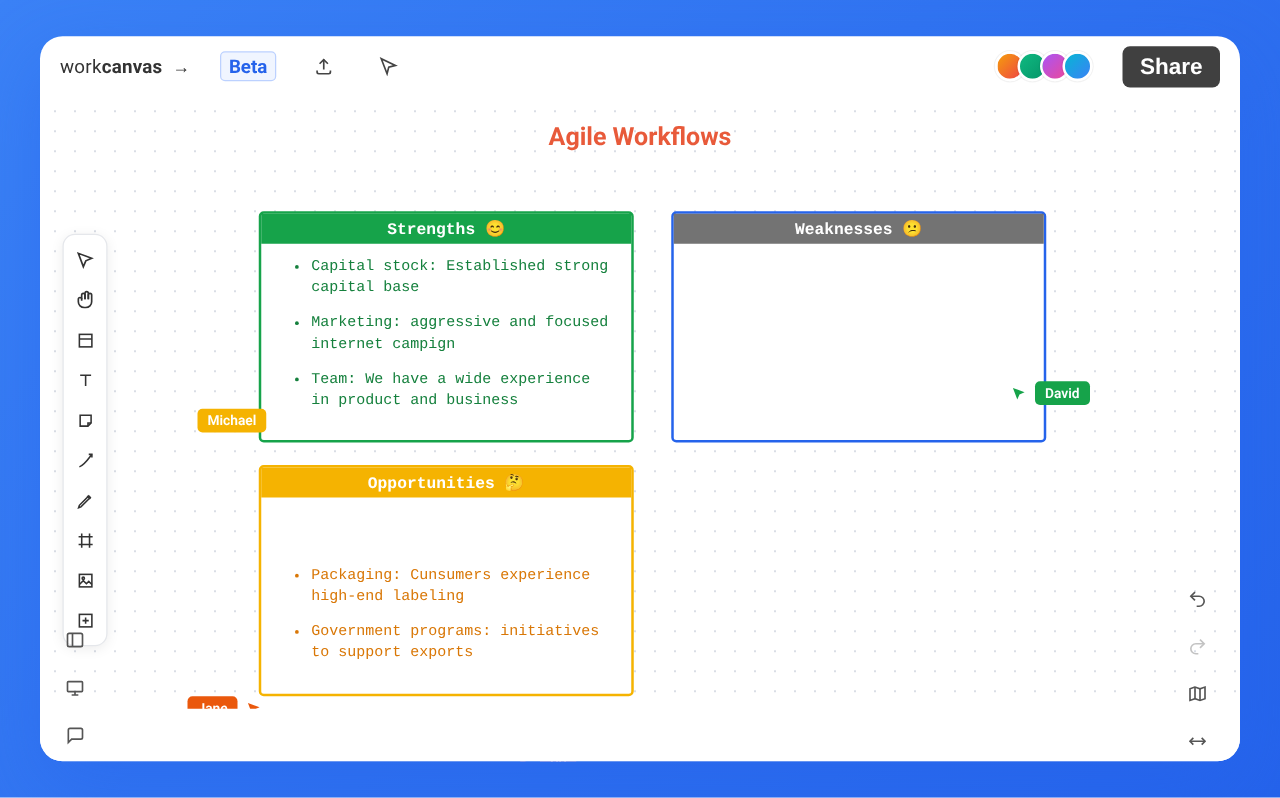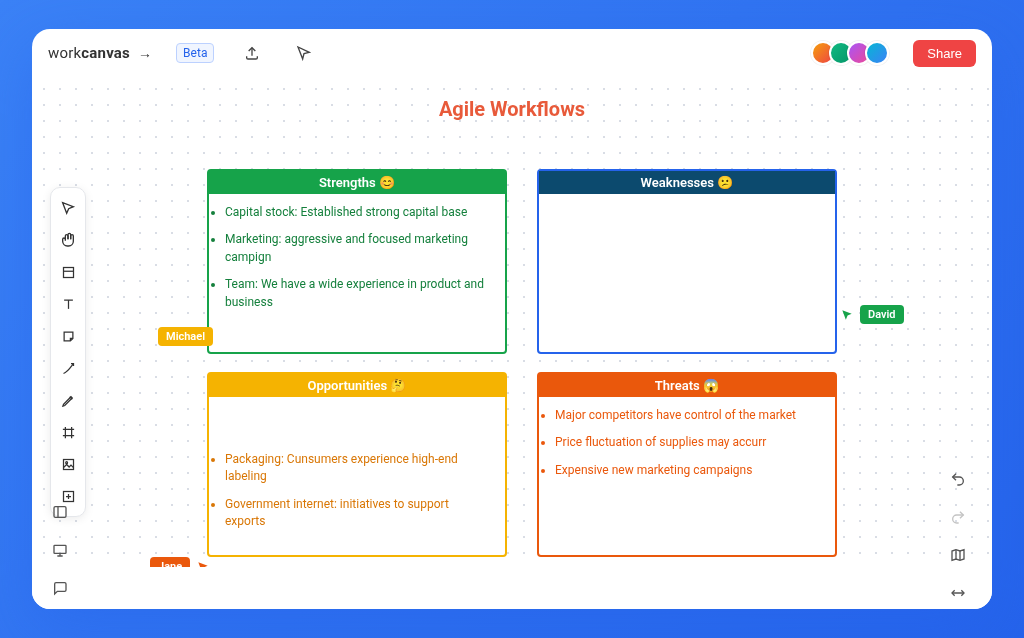--- a/index.html
+++ b/index.html
@@ -31,40 +31,40 @@
     display: flex;
     align-items: center;
     justify-content: space-between;
   }
   .topbar-left, .topbar-right { display: flex; align-items: center; gap: 24px; }
   .logo { font-size: 15px; color: #333; letter-spacing: .2px; }
   .logo .light { font-weight: 400; }
   .logo .bold { font-weight: 700; }
   .logo-arrow { color: #333; font-size: 14px; margin-left: 4px; }
   .beta-pill {
-    font-size: 12px; font-weight: 400; color: #2563eb;
+    font-size: 15px; font-weight: 700; color: #2563eb;
     border: 1px solid #bcd1ff; background: #f0f5ff;
     padding: 2px 6px; border-radius: 4px;
   }
   .tb-ic {
     width: 28px; height: 28px; display:flex; align-items:center; justify-content:center;
     color:#444; border-radius:6px; cursor:pointer;
   }
   .avatars { display:flex; align-items:center; }
   .avatar {
     width: 24px; height: 24px; border-radius: 50%;
     margin-left: -6px; border: 2px solid #fff;
     background: linear-gradient(135deg,#f59e0b,#ef4444);
     box-shadow: 0 0 0 1px rgba(0,0,0,.05);
   }
   .avatar.a2 { background: linear-gradient(135deg,#10b981,#059669); }
   .avatar.a3 { background: linear-gradient(135deg,#a855f7,#ec4899); }
   .avatar.a4 { background: linear-gradient(135deg,#06b6d4,#3b82f6); }
   .share-btn {
-    background:#ef4444; color:#fff; font-weight:400; font-size:13px;
+    background:#404040; color:#fff; font-weight:700; font-size:18px;
     padding:6px 14px; border-radius:6px; border:none; cursor:pointer;
   }
 
   
   .canvas {
     position:absolute; inset: 48px 0 42px 0;
     background-image: radial-gradient(circle, #d9dde5 1px, transparent 1px);
     background-size: 16px 16px;
     background-position: 4px 4px;
   }
@@ -89,46 +89,46 @@
   .tool svg, .tb-ic svg, .bb-ic svg { display:block; }
 
   
   .quad {
     position:absolute; left:175px; top:92px;
     display:grid; grid-template-columns: 300px 300px; grid-template-rows: 185px 185px;
     gap: 18px 30px;
   }
   .card {
     border:2px solid; border-radius:4px; background:#fff; position:relative;
-    display:flex; flex-direction:column; overflow:visible;
+    display:flex; flex-direction:column; overflow:visible;font-family:Liberation Mono, monospace;
   }
   .card-head {
     color:#fff; font-weight:600; font-size:13px; text-align:center;
     padding:4px 0;
   }
   .card-body {
-    flex:1; padding:10px 14px 8px 0; font-size:12px; line-height:1.45;
+    flex:1; padding:10px 14px 8px 24px; font-size:12px; line-height:1.45;
   }
   .card-body ul { list-style:disc; padding-left:16px; }
   .card-body li { margin-bottom:10px; }
 
   .c-green  { border-color:#16a34a; } .c-green  .card-head{background:#16a34a;} .c-green  .card-body{color:#15803d;}
-  .c-blue   { border-color:#2563eb; } .c-blue   .card-head{background:#0c4a6e;} .c-blue   .card-body{color:#1d4ed8;}
+  .c-blue   { border-color:#2563eb; } .c-blue   .card-head{background:#737373;} .c-blue   .card-body{color:#1d4ed8;}
   .c-amber  { border-color:#f5b301;gap:44px; } .c-amber  .card-head{background:#f5b301;} .c-amber  .card-body{color:#d97706;}
   .c-orange { border-color:#ea580c; } .c-orange .card-head{background:#ea580c;} .c-orange .card-body{color:#ea580c;}
 
   
   .cursor {
     position:absolute; display:flex; align-items:center; gap:6px;
     font-size:11px; font-weight:600; color:#fff;
   }
   .cursor .label { padding:3px 8px; border-radius:4px; white-space:nowrap; }
   .cursor svg { width:14px; height:14px; display:block; }
   .cur-michael { left:126px; top:250px; } .cur-michael .label{background:#f5b301;}
-  .cur-david   { left:808px; top:228px; } .cur-david   .label{background:#16a34a;}
+  .cur-david   { left:776px; top:228px; } .cur-david   .label{background:#16a34a;}
   .cur-jane    { left:118px; top:480px; } .cur-jane    .label{background:#ea580c;}
   .cur-bo      { left:380px; top:522px; } .cur-bo      .label{background:#f8b7cb; color:#fff;}
   .cur-alex    { left:760px; top:500px; } .cur-alex    .label{background:#2563eb;}
 
   
   .bottombar {
     position:absolute; left:0; right:0; bottom:0; height:42px;
     display:flex; align-items:center; justify-content:space-between;
     padding:0 16px; background:#fff;
   }
@@ -238,44 +238,34 @@
           </svg>
         </div>
     </div>
 
     <div class="quad">
       <div class="card c-green">
         <div class="card-head">Strengths 😊</div>
         <div class="card-body">
           <ul>
             <li>Capital stock: Established strong capital base</li>
-            <li>Marketing: aggressive and focused marketing campign</li>
+            <li>Marketing: aggressive and focused internet campign</li>
             <li>Team: We have a wide experience in product and business</li>
           </ul>
         </div>
       </div>
       <div class="card c-blue">
         <div class="card-head">Weaknesses 😕</div>
       </div>
       <div class="card c-amber">
         <div class="card-head">Opportunities 🤔</div>
         <div class="card-body">
           <ul>
             <li>Packaging: Cunsumers experience high-end labeling</li>
-            <li>Government internet: initiatives to support exports</li>
-          </ul>
-        </div>
-      </div>
-      <div class="card c-orange">
-        <div class="card-head">Threats 😱</div>
-        <div class="card-body">
-          <ul>
-            <li>Major competitors have control of the market</li>
-            <li>Price fluctuation of supplies may accurr</li>
-            <li>Expensive new marketing campaigns</li>
+            <li>Government programs: initiatives to support exports</li>
           </ul>
         </div>
       </div>
     </div>
 
     <div class="cursor cur-michael">
       <span class="label">Michael</span>
     </div>
     <div class="cursor cur-david">
       <svg viewBox="0 0 24 24" fill="#16a34a">

